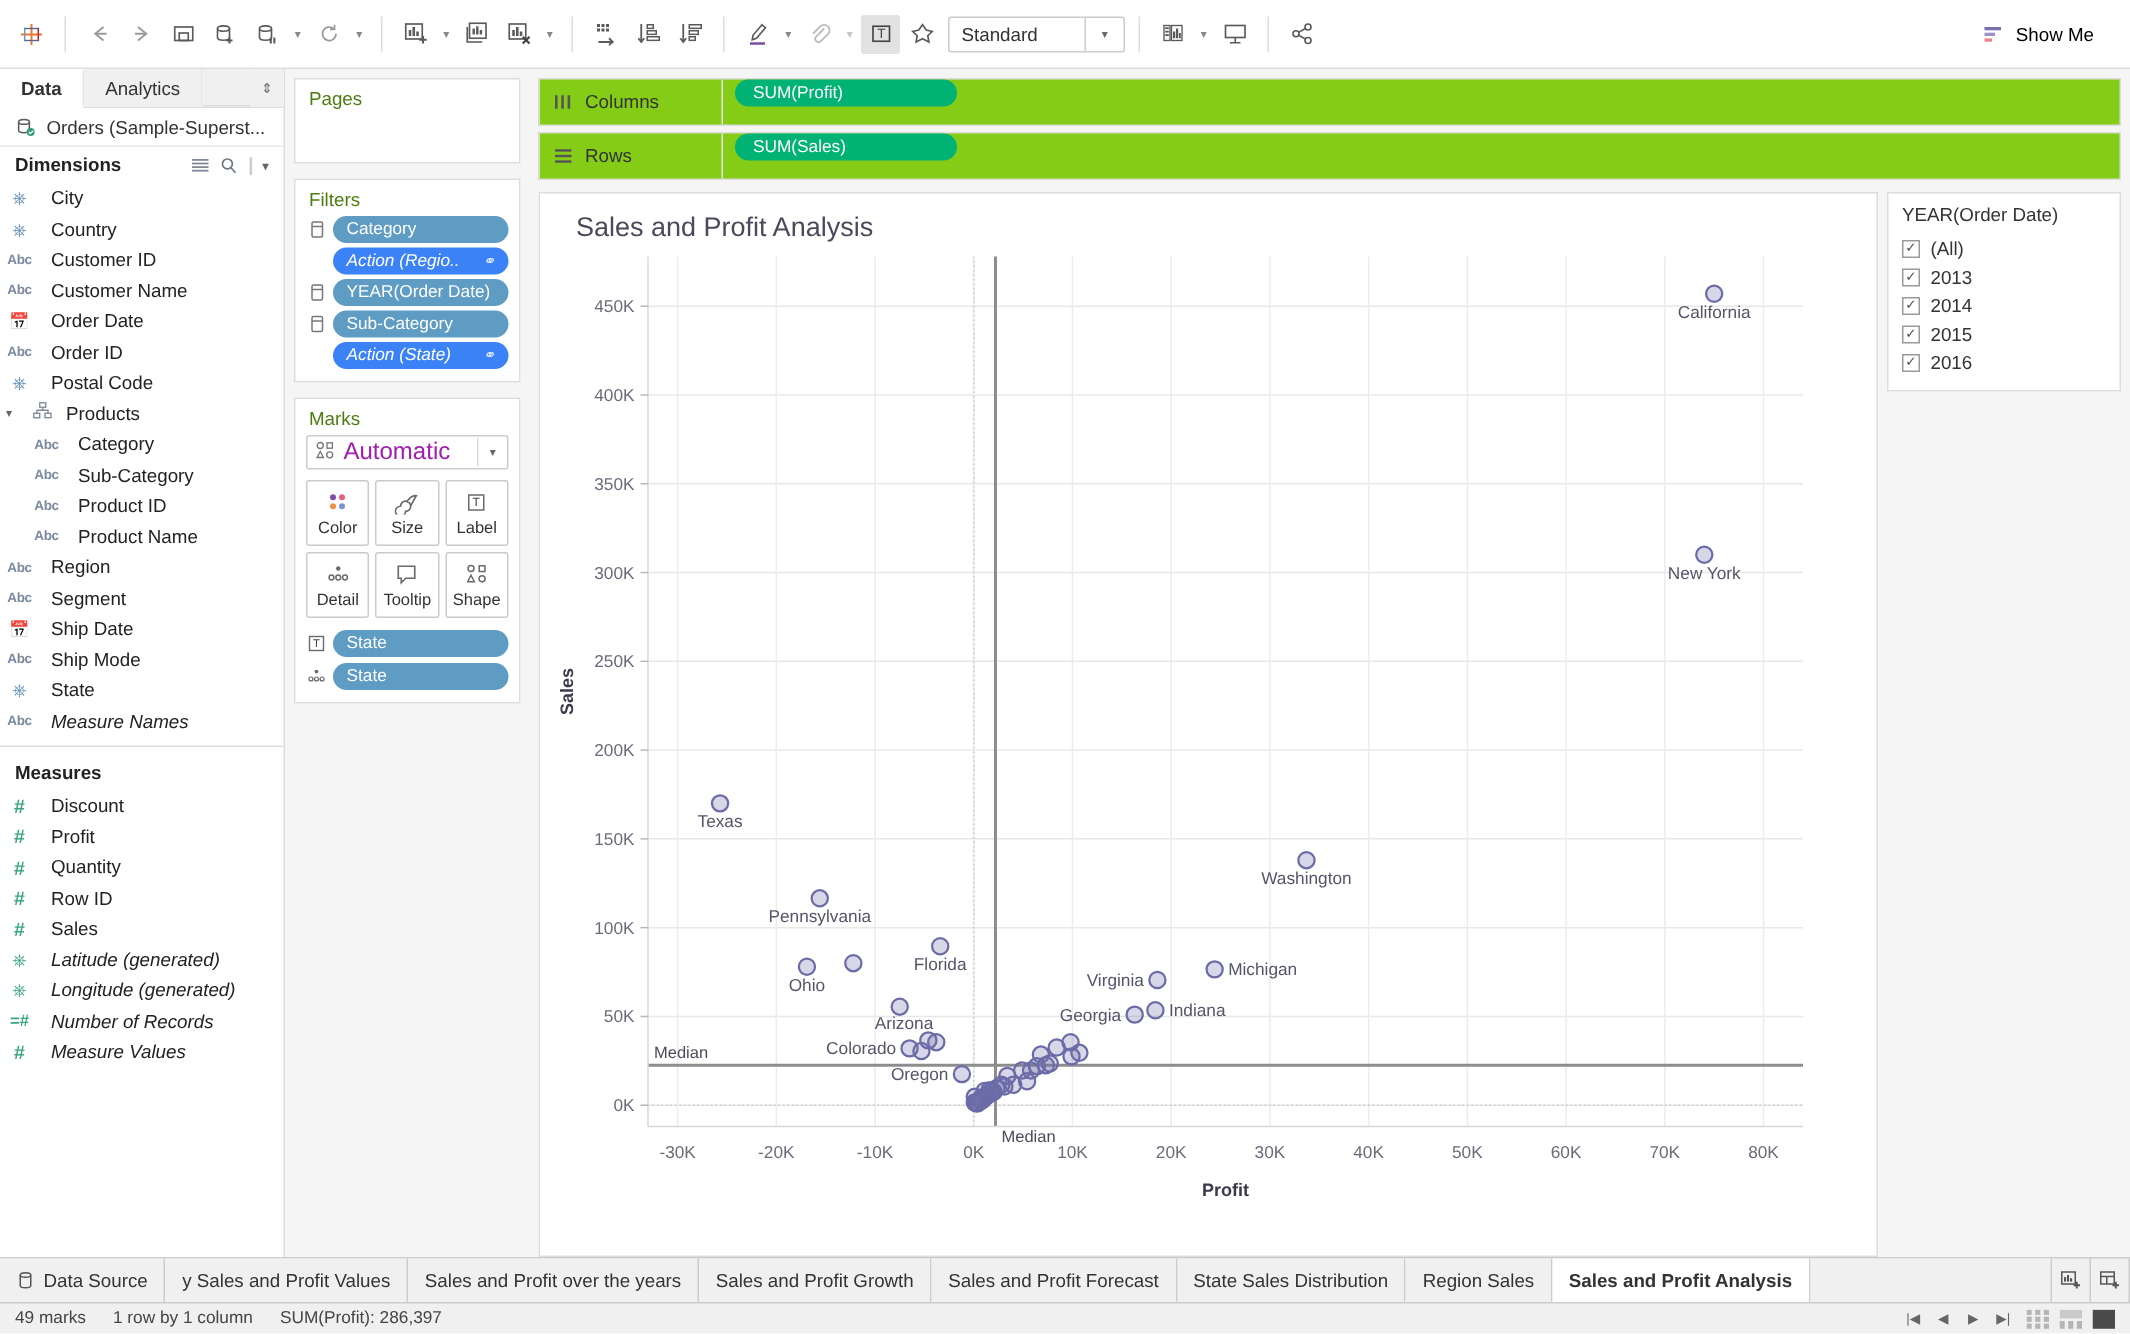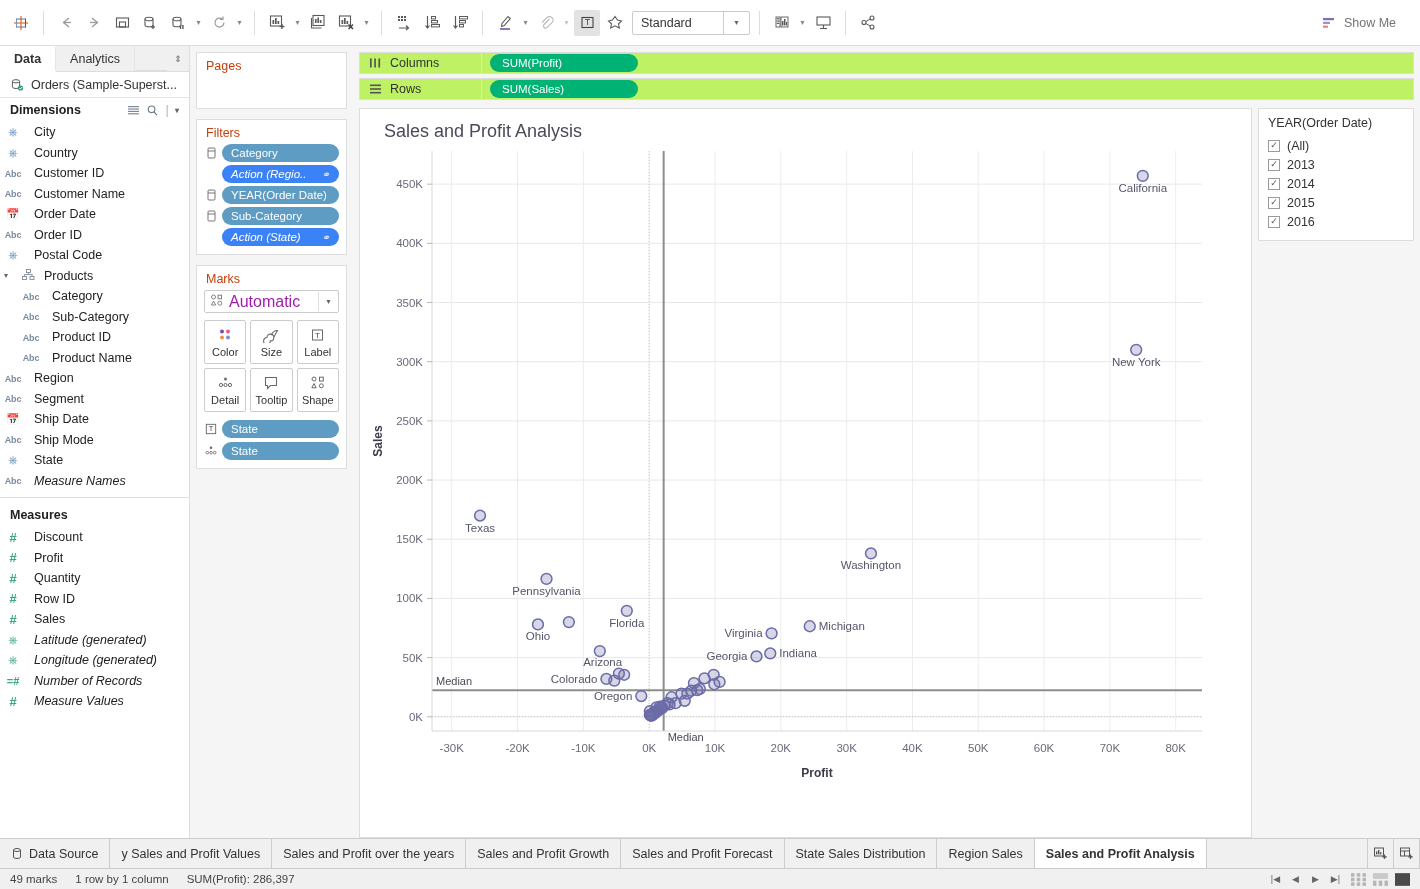--- a/index.html
+++ b/index.html
@@ -15,21 +15,21 @@
   
   .toolbar { height:46px; background:#fff; border-bottom:1px solid #ddd; display:flex; align-items:center; padding:0 8px; flex:0 0 46px; }
   .tb-group { display:flex; align-items:center; gap:2px; }
   .tb-sep { width:1px; height:24px; background:#dedede; margin:0 9px; }
   .tb-btn { width:26px; height:26px; display:flex; align-items:center; justify-content:center; border-radius:2px; cursor:pointer; color:#5a5a5a; }
   .tb-btn.active { background:#e2e2e2; }
   .tb-caret { width:11px; height:26px; display:flex; align-items:center; justify-content:center; color:#888; font-size:8px; cursor:pointer; }
   .tb-select { height:24px; border:1px solid #ccc; background:#fff; display:flex; align-items:center; min-width:118px; border-radius:2px; margin-left:4px; }
   .tb-select .sv { flex:1; padding:0 8px; font-size:12.5px; color:#333; }
   .tb-select .sc { width:26px; height:22px; border-left:1px solid #ccc; display:flex; align-items:center; justify-content:center; color:#666; font-size:8px; }
-  .showme { margin-left:auto; display:flex; align-items:center; gap:7px; padding:2px 16px 2px 8px; cursor:pointer; font-size:12.5px; color:#737373; }
+  .showme { margin-left:auto; display:flex; align-items:center; gap:7px; padding:2px 16px 2px 8px; cursor:pointer; font-size:12.5px; color:#000000; }
 
   
   .mid { flex:1; display:flex; min-height:0; background:#f5f5f5; }
 
   
   .datapane { width:190px; background:#fff; border-right:1px solid #ddd; display:flex; flex-direction:column; min-height:0; }
   .dp-tabs { display:flex; height:26px; border-bottom:1px solid #ddd; align-items:stretch; }
   .dp-tab { padding:0 14px; display:flex; align-items:center; font-size:12.5px; color:#333; cursor:pointer; border-right:1px solid #e6e6e6; }
   .dp-tab.sel { font-weight:bold; background:#fff; border-bottom:2px solid #fff; position:relative; top:1px; }
   .dp-tab.un { background:#f0f0f0; }
@@ -45,41 +45,41 @@
   .ic-geo { color:#5b8db8; font-size:12px; }
   .ic-date { color:#5b8db8; font-size:11px; }
   .ic-num { color:#3aa87a; font-size:13px; font-weight:bold; }
   .ic-geo-g { color:#3aa87a; font-size:12px; }
   .ital { font-style:italic; }
   .measures-wrap { border-top:1px solid #ddd; margin-top:6px; padding-top:5px; }
 
   
   .cards { width:165px; background:#f5f5f5; padding:6px 8px 0 6px; display:flex; flex-direction:column; gap:10px; }
   .card { background:#fff; border:1px solid #ddd; }
-  .card-title { font-size:12.5px; color:#c2410c; padding:6px 9px 4px; }
+  .card-title { font-size:12.5px; color:#4d7c0f; padding:6px 9px 4px; }
   .card-pages { height:57px; }
   .card-body { padding:0 7px 8px 7px; display:flex; flex-direction:column; gap:3px; }
   .pill-row { display:flex; align-items:center; gap:4px; }
   .pill-ic { width:14px; flex:0 0 14px; display:flex; align-items:center; justify-content:center; color:#666; font-size:10px; }
   .pill { flex:1; height:18px; border-radius:9px; background:#5e9cc4; color:#fff; font-size:11.5px; display:flex; align-items:center; padding:0 9px; white-space:nowrap; overflow:hidden; cursor:pointer; }
   .pill.act { background:#3b82f6; font-style:italic; }
   .pill .pend { margin-left:auto; opacity:.85; font-size:10px; }
   .marks-sel { height:23px; border:1px solid #ccc; background:#fff; display:flex; align-items:center; margin:0 7px 7px; border-radius:2px; cursor:pointer; }
   .marks-sel .mi { width:24px; text-align:center; color:#777; font-size:10px; }
   .marks-sel .mt { flex:1; font-size:16px; color:#a21caf; }
   .marks-sel .mc { width:20px; border-left:1px solid #ddd; text-align:center; color:#666; font-size:8px; height:19px; line-height:19px; }
   .mbtns { display:grid; grid-template-columns:repeat(3,1fr); gap:4px; padding:0 7px; }
   .mbtn { border:1px solid #ccc; background:#fff; height:44px; display:flex; flex-direction:column; align-items:center; justify-content:center; gap:2px; cursor:pointer; border-radius:2px; }
   .mbtn .lbl { font-size:11px; color:#333; }
   .mbtn .gl { height:17px; display:flex; align-items:center; justify-content:center; }
   .mark-pills { padding:8px 7px 8px; display:flex; flex-direction:column; gap:4px; }
 
   
   .viewcol { flex:1; display:flex; flex-direction:column; min-width:0; background:#f5f5f5; padding:6px 6px 0 4px; gap:4px; }
-  .shelf { background:#bef264; border:1px solid #ddd; height:22px; display:flex; align-items:center; }
+  .shelf { background:#84cc16; border:1px solid #ddd; height:32px; display:flex; align-items:flex-start; }
   .shelf-lbl { width:122px; display:flex; align-items:center; gap:8px; padding-left:9px; font-size:12.5px; color:#333; border-right:1px solid #e4e4e4; height:100%; }
   .shelf-field { display:flex; align-items:center; padding-left:8px; }
   .gpill { height:18px; border-radius:9px; background:#00b273; color:#fff; font-size:11.5px; display:flex; align-items:center; padding:0 12px; min-width:148px; cursor:pointer; }
 
   .viewrow { flex:1; display:flex; gap:6px; min-height:0; padding-top:4px; }
   .chartbox { flex:1; background:#fff; border:1px solid #ddd; position:relative; min-width:0; }
   .legendcol { width:156px; display:flex; flex-direction:column; gap:6px; }
   .legend { background:#fff; border:1px solid #ddd; padding:7px 9px 9px; }
   .legend-t { font-size:12.5px; color:#333; margin-bottom:6px; }
   .lg-item { display:flex; align-items:center; gap:7px; height:19px; font-size:12.5px; color:#333; cursor:pointer; }

